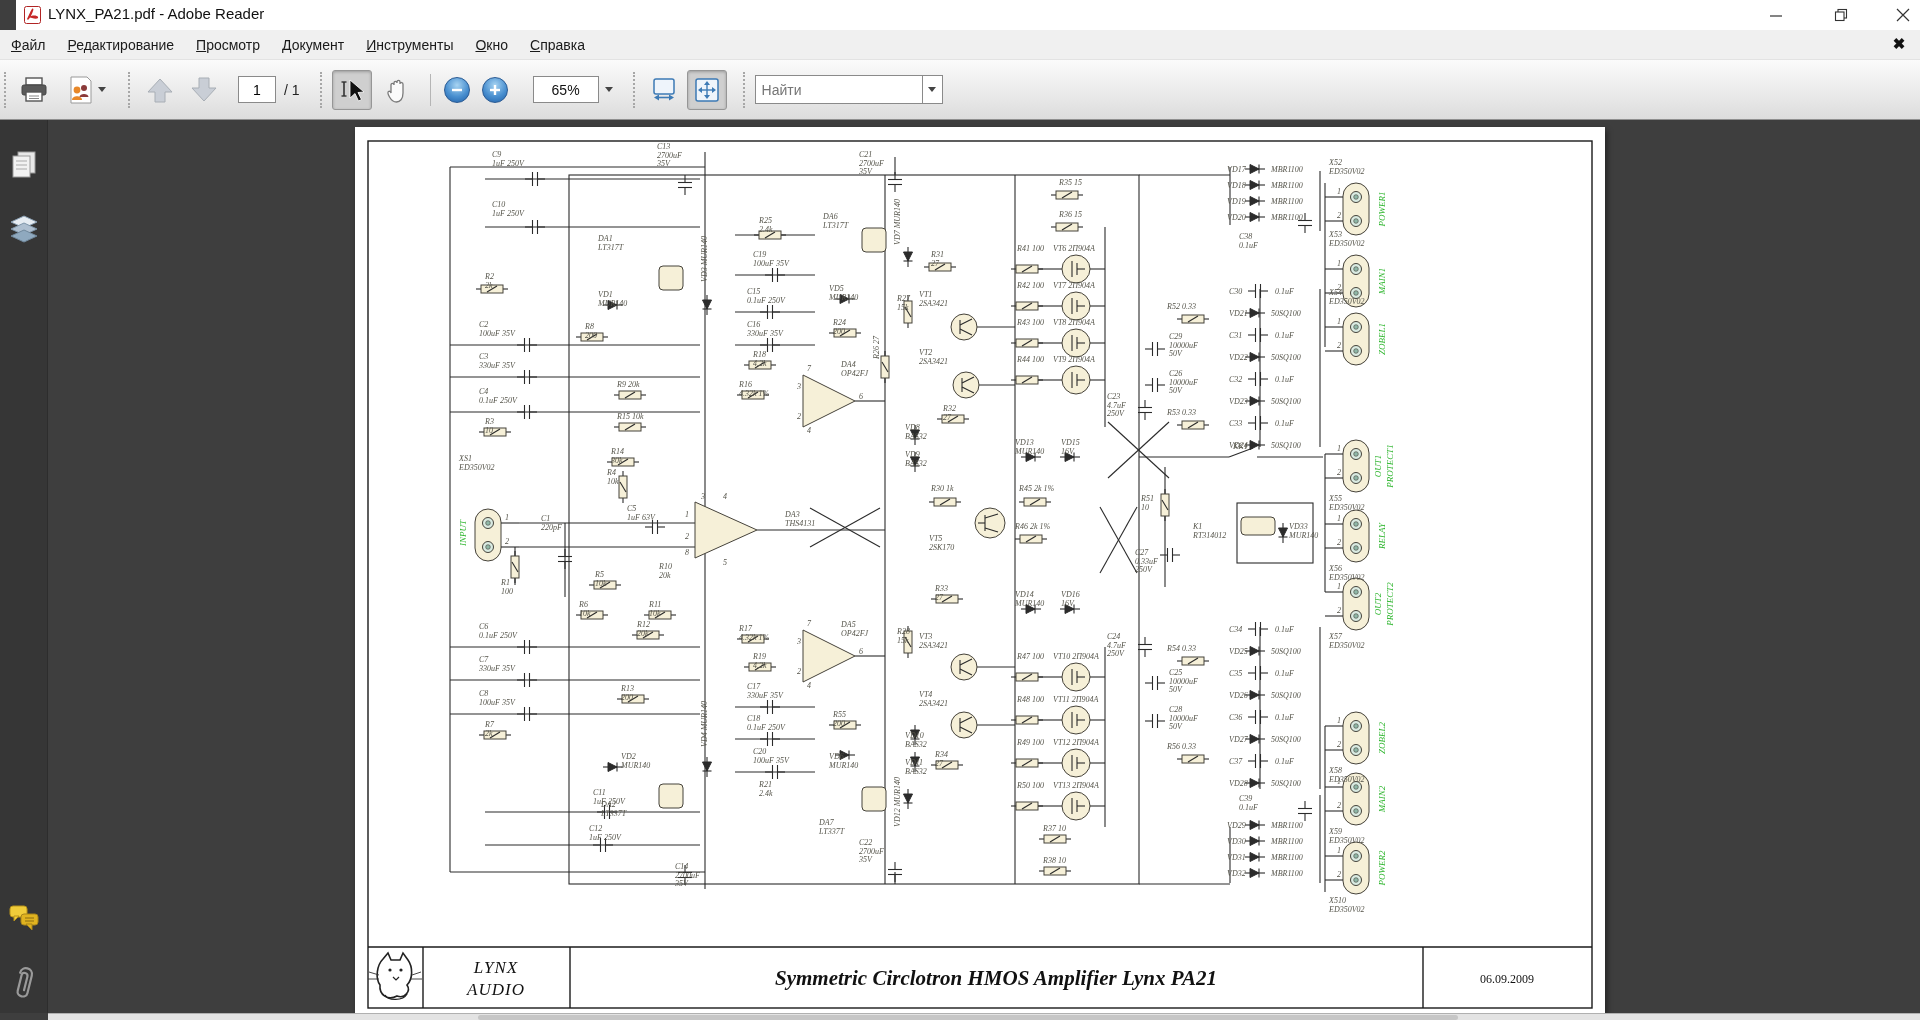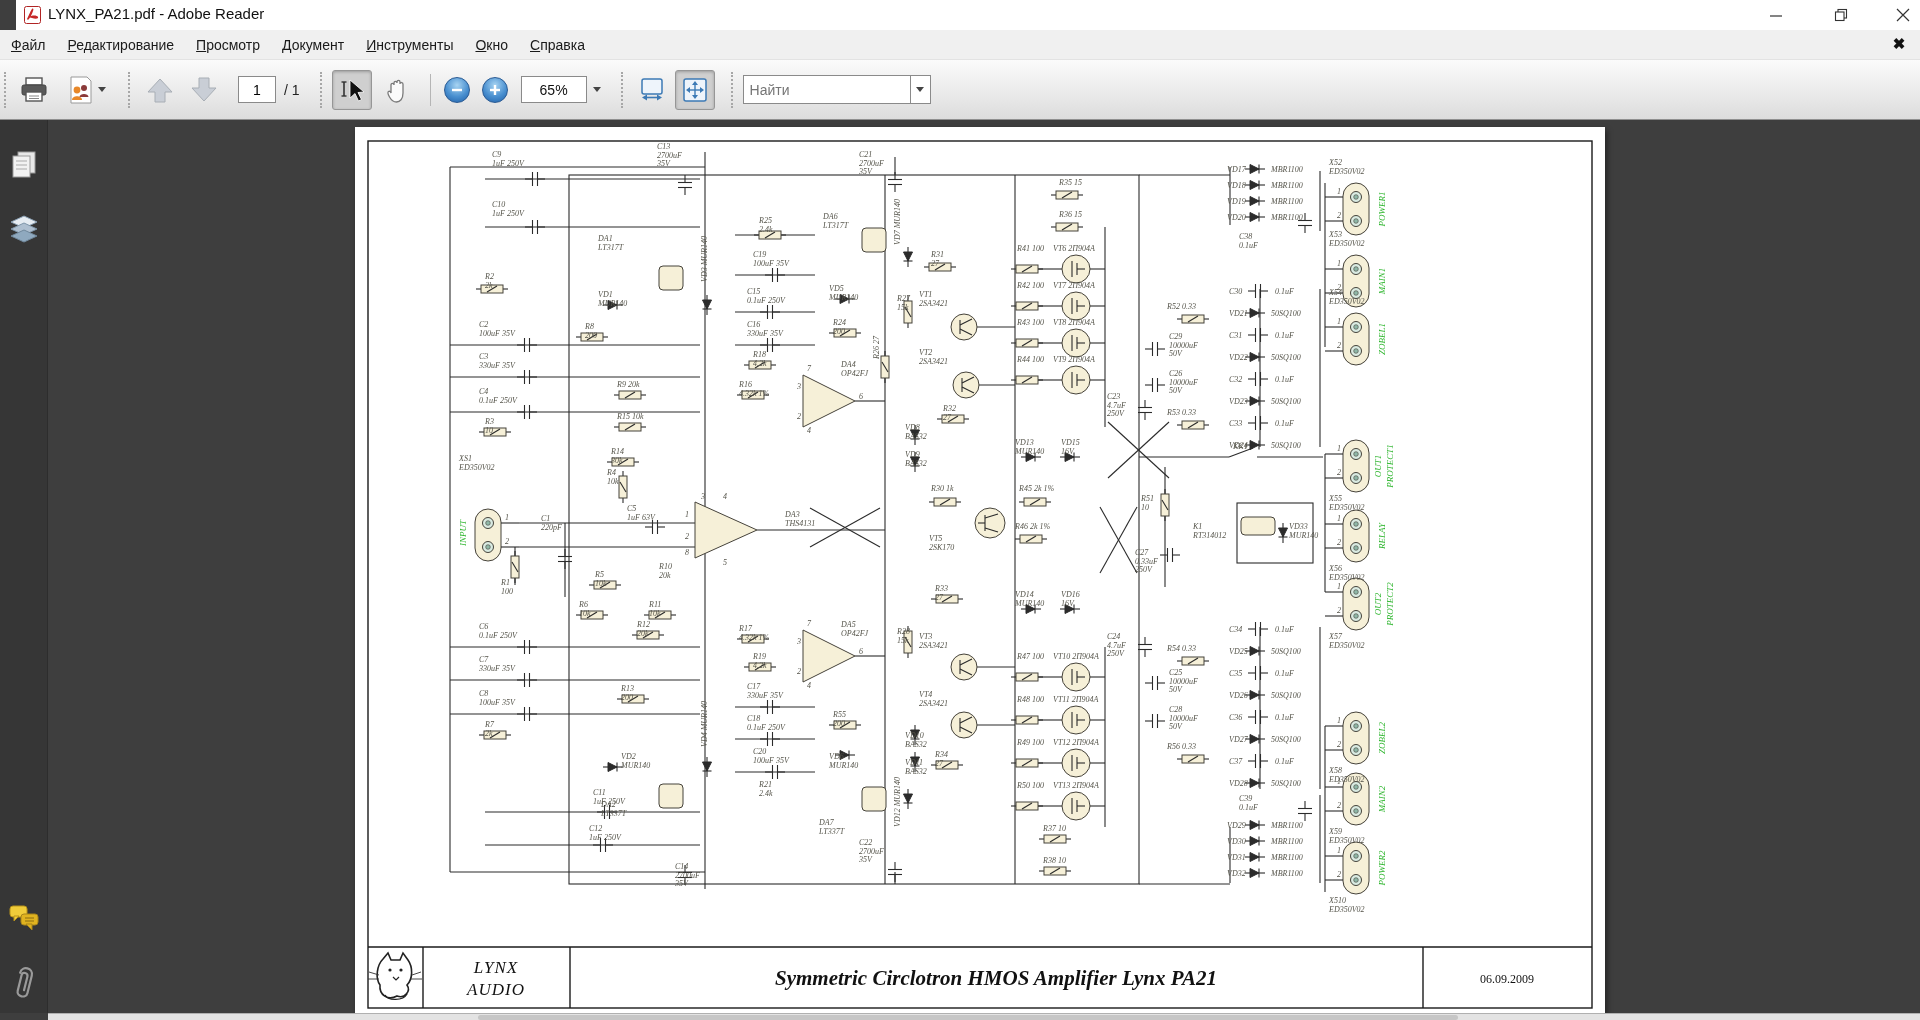--- a/index.html
+++ b/index.html
@@ -174,21 +174,21 @@
   </div>
   <div class="tbtn" style="width:36px; margin-left:2px;">
     <div class="zoomcircle">
       <svg width="12" height="12">
           <line x1="1" y1="6" x2="11" y2="6" stroke="#fff" stroke-width="2.4"></line>
           <line x1="6" y1="1" x2="6" y2="11" stroke="#fff" stroke-width="2.4"></line>
         </svg>
     </div>
   </div>
 
-  <div class="zoombox" style="width:66px; margin-left:8px;">
+  <div class="zoombox" style="width:66px; margin-left:20px;">
     <span>65%</span>
   </div>
   <div class="ddbtn">
       <span class="dd"></span>
     </div>
 
   <div class="grip" style="margin-left:14px;"></div>
 
   <div class="tbtn" style="width:38px; margin-left:8px;">
     <svg width="26" height="26" viewBox="0 0 26 26">

